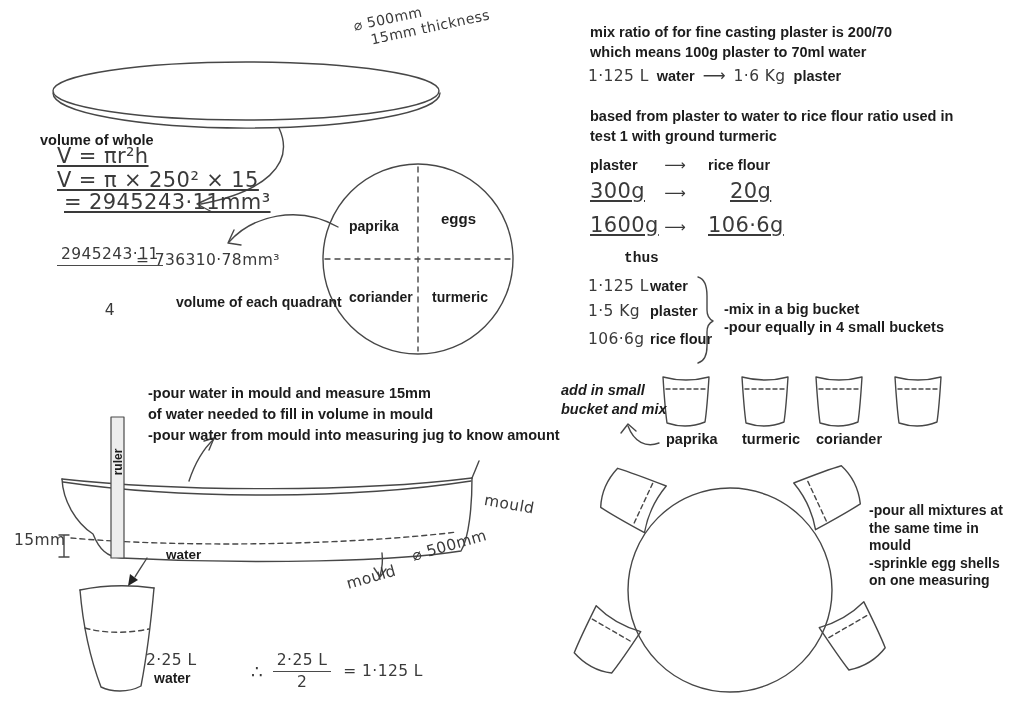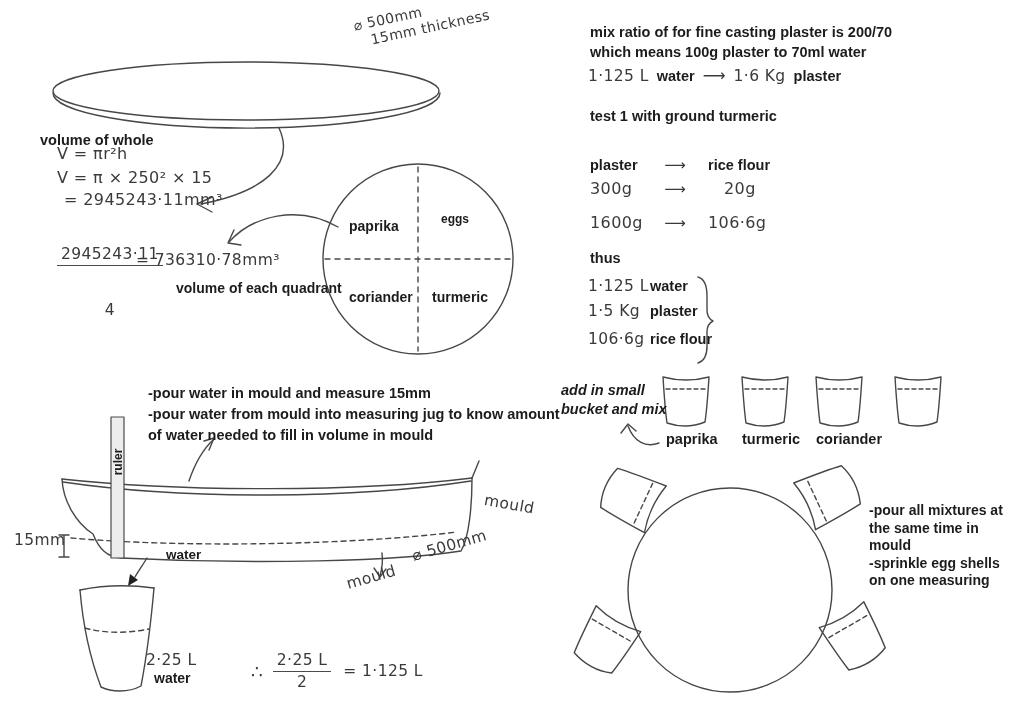--- a/index.html
+++ b/index.html
@@ -2,21 +2,21 @@
 <html><head>
 <meta charset="utf-8">
 <style>
   html,body{margin:0;padding:0;background:#fff;}
   .canvas{position:relative;width:1024px;height:724px;background:#ffffff;overflow:hidden;
           font-family:"Liberation Sans",sans-serif;color:#1c1c1c;}
   .abs{position:absolute;white-space:nowrap;}
   .printed{font-family:"Liberation Sans",sans-serif;font-weight:600;font-size:14.5px;line-height:20px;color:#1c1c1c;}
   .printed-sm{font-size:13.5px;}
   .hand{font-family:"DejaVu Sans",cursive;font-weight:400;color:#3a3a3a;letter-spacing:.4px;}
-  .hand-lg{font-size:16px;}
+  .hand-lg{font-size:21px;text-decoration:underline;}
   .hand-md{font-size:15.5px;}
   .hand-sm{font-size:14px;}
   .row{display:flex;align-items:baseline;}
   .frac{display:inline-flex;flex-direction:column;align-items:center;}
   .frac .num{border-bottom:1.6px solid #4a4a4a;padding:0 4px 2px 4px;}
   .frac .den{padding-top:1px;}
   svg{position:absolute;left:0;top:0;}
   .arrow-glyph{font-family:"DejaVu Sans",sans-serif;color:#3a3a3a;}
 </style>
 </head>
@@ -125,88 +125,93 @@
   <div class="abs printed" style="left:40px;top:130px;">volume of whole</div>
   <div class="abs hand hand-lg" style="left:57px;top:144px;">V = πr²h</div>
   <div class="abs hand hand-lg" style="left:57px;top:168px;">V = π × 250² × 15</div>
   <div class="abs hand hand-lg" style="left:64px;top:190px;">= 2945243·11mm³</div>
 
   <div class="abs frac hand hand-md" style="left:57px;top:245px;gap:34px;">
     <span class="num">2945243·11</span>
     <span class="den">4</span>
   </div>
   <div class="abs hand hand-md" style="left:136px;top:251px;">= 736310·78mm³</div>
-  <div class="abs printed" style="left:176px;top:278px;font-size:14px;">volume of each quadrant</div>
+  <div class="abs printed" style="left:176px;top:292px;font-size:14px;">volume of each quadrant</div>
 
   <div class="abs printed" style="left:349px;top:216px;font-size:14px;">paprika</div>
-  <div class="abs printed" style="left:441px;top:209px;font-size:12px;">eggs</div>
+  <div class="abs printed" style="left:441px;top:209px;font-size:15px;">eggs</div>
   <div class="abs printed" style="left:349px;top:287px;font-size:14px;">coriander</div>
   <div class="abs printed" style="left:432px;top:287px;font-size:14px;">turmeric</div>
 
   <div class="abs printed" style="left:590px;top:22px;">
     <div>mix ratio of for fine casting plaster is 200/70</div>
     <div>which means 100g plaster to 70ml water</div>
   </div>
 
   <div class="abs row" style="left:588px;top:66px;gap:8px;">
     <span class="hand hand-md">1·125 L</span>
     <span class="printed">water</span>
     <span class="arrow-glyph" style="font-size:16px;">⟶</span>
     <span class="hand hand-md">1·6 Kg</span>
     <span class="printed">plaster</span>
   </div>
 
   <div class="abs printed" style="left:590px;top:106px;">
+    <div>based from plaster to water to rice flour ratio used in</div>
     <div>test 1 with ground turmeric</div>
   </div>
 
   <div class="abs row" style="left:590px;top:155px;">
     <span class="printed" style="width:60px;">plaster</span>
     <span class="arrow-glyph" style="width:50px;text-align:center;font-size:15px;">⟶</span>
     <span class="printed" style="margin-left:8px;">rice flour</span>
   </div>
   <div class="abs row" style="left:590px;top:179px;">
     <span class="hand hand-lg" style="width:60px;">300g</span>
     <span class="arrow-glyph" style="width:50px;text-align:center;font-size:15px;">⟶</span>
-    <span class="hand hand-lg" style="margin-left:24px;">20g</span>
+    <span class="hand hand-lg" style="margin-left:30px;">20g</span>
   </div>
   <div class="abs row" style="left:590px;top:213px;">
     <span class="hand hand-lg" style="width:60px;">1600g</span>
     <span class="arrow-glyph" style="width:50px;text-align:center;font-size:15px;">⟶</span>
     <span class="hand hand-lg" style="margin-left:8px;">106·6g</span>
   </div>
 
-  <div class="abs printed" style="left:590px;top:248px;">thus</div>
+  <div class="abs printed" style="left:624px;top:248px;font-family:Liberation Mono, monospace;">thus</div>
 
   <div class="abs row" style="left:588px;top:276px;">
     <span class="hand hand-md" style="width:62px;">1·125 L</span>
     <span class="printed">water</span>
   </div>
   <div class="abs row" style="left:588px;top:301px;">
     <span class="hand hand-md" style="width:62px;">1·5 Kg</span>
     <span class="printed">plaster</span>
   </div>
   <div class="abs row" style="left:588px;top:329px;">
     <span class="hand hand-md" style="width:62px;">106·6g</span>
     <span class="printed">rice flour</span>
   </div>
 
+  <div class="abs printed" style="left:724px;top:300px;line-height:18px;">
+    <div>-mix in a big bucket</div>
+    <div>-pour equally in 4 small buckets</div>
+  </div>
 
   <div class="abs printed" style="left:561px;top:381px;line-height:19px;font-style:italic;">
     <div>add in small</div>
     <div>bucket and mix</div>
   </div>
   <div class="abs printed" style="left:666px;top:429px;">paprika</div>
   <div class="abs printed" style="left:742px;top:429px;">turmeric</div>
   <div class="abs printed" style="left:816px;top:429px;">coriander</div>
 
   <div class="abs printed" style="left:148px;top:383px;line-height:21px;">
     <div>-pour water in mould and measure 15mm</div>
+    <div>of water needed to fill in volume in mould</div>
     <div>-pour water from mould into measuring jug to know amount</div>
-    <div>of water needed to fill in volume in mould</div>
   </div>
 
   <div class="abs printed printed-sm" style="left:118px;top:462px;font-size:12px;transform:translate(-50%,-50%) rotate(-90deg);">ruler</div>
 
   <div class="abs hand hand-md" style="left:14px;top:531px;">15mm</div>
   <div class="abs printed printed-sm" style="left:166px;top:545px;">water</div>
   <div class="abs hand hand-md" style="left:486px;top:491px;transform:rotate(10deg);transform-origin:left top;">mould</div>
 
   <div class="abs hand hand-md" style="left:342px;top:567px;transform:rotate(-16deg);transform-origin:left top;display:flex;align-items:flex-start;">
     <span style="margin-top:9px;">mould</span>

